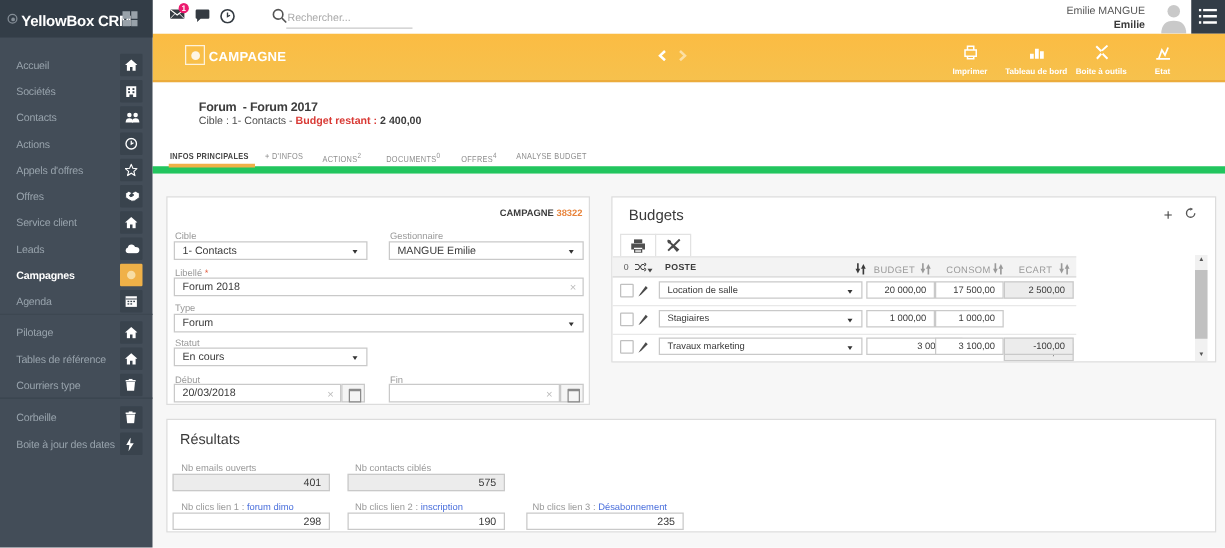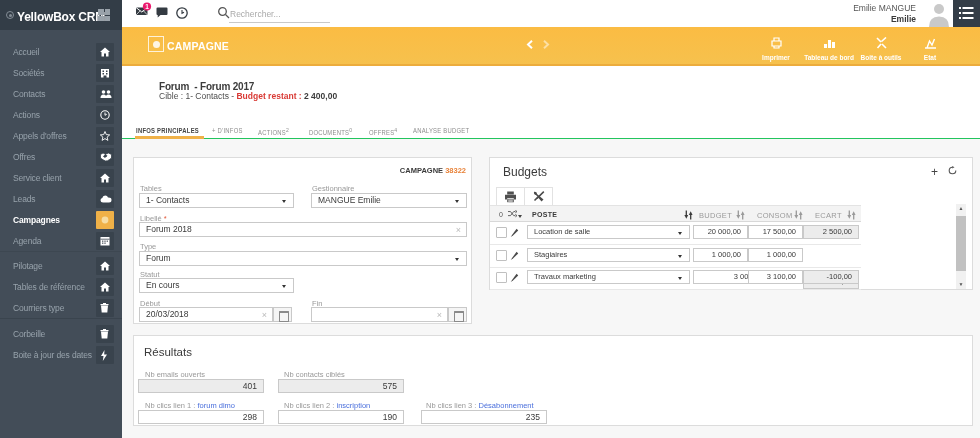--- a/index.html
+++ b/index.html
@@ -28,21 +28,21 @@
 .username { position:absolute; right:64px; top:2.5px; text-align:right; color:#555; font-size:8.5px; line-height:11px; }
 .username b { color:#3a3a3a; }
 .avatar { position:absolute; right:29px; top:0; width:24px; height:27px; background:#fff; overflow:hidden;}
 .dkmenu { position:absolute; right:0; top:0; width:27px; height:27px; background:#333D47; }
 .yellowbar { position:absolute; left:0; top:27px; width:858px; height:39px;  background:linear-gradient(#FBBC43, #F6C14D); border-bottom:2px solid #ECAC3C; color:#fff; }
 .yb-icon { position:absolute; left:26px; top:9px; width:16px; height:16px; border:1px solid rgba(255,255,255,0.8); }
 .yb-icon::after { content:""; position:absolute; left:4px; top:4px; width:7px; height:7px; border-radius:50%; background:rgba(255,255,255,0.85); }
 .yb-title { position:absolute; left:45px; top:13px; font-size:10.5px; letter-spacing:0.2px; color:#fff; font-weight:bold;}
 .yb-btn { position:absolute; top:8px; width:64px; text-align:center; color:#fff; }
 .yb-btn .cap { display:block; font-size:6.5px; font-weight:bold; margin-top:1px; }
-.pagehead { position:absolute; left:0; top:66px; width:858px; height:73px; background:#fff; border-bottom:1px solid #22c55e; }
+.pagehead { position:absolute; left:0; top:66px; width:858px; height:73px; background:#fff; border-bottom:6px solid #22c55e; }
 .ph-title { position:absolute; left:37px; top:15px; font-size:10px; letter-spacing:-0.2px; font-weight:bold; color:#3c3c3c; }
 .ph-sub { position:absolute; left:37px; top:25px; font-size:8.5px; color:#4d4d4d; }
 .ph-sub .red { color:#D93A35; font-weight:bold; }
 .ph-sub b { color:#3c3c3c; }
 .tabs { position:absolute; left:0; bottom:0; height:31px; width:858px; }
 .tab { position:absolute; top:20px; font-size:7px; color:#8d8d8d; letter-spacing:0.3px; white-space:nowrap; transform:scaleX(0.84); transform-origin:0 0;}
 .tab sup { font-size:6px; }
 .tab.on { color:#444; font-weight:bold;}
 .tabline { position:absolute; left:13px; top:29px; width:69px; height:3px; background:#F0B148; }
 .content { position:absolute; left:0; top:139px; width:858px; height:299px; background:#f7f7f7; }
@@ -154,21 +154,21 @@
       <span class="tab" style="left:187px">DOCUMENTS<sup>0</sup></span>
       <span class="tab" style="left:247px">OFFRES<sup>4</sup></span>
       <span class="tab" style="left:291px">ANALYSE BUDGET</span>
       <div class="tabline"></div>
     </div>
   </div>
   <div class="content">
 
     <div class="panel" style="left:11px; top:18px; width:339px; height:167px;">
       <div style="position:absolute; right:5px; top:8px; font-size:7.5px; font-weight:bold; color:#3a3a3a;">CAMPAGNE <span style="color:#E8833A">38322</span></div>
-      <span class="lbl" style="left:6px; top:26px;">Tables</span>
+      <span class="lbl" style="left:6px; top:26px;">Cible</span>
       <div class="inp" style="left:5px; top:35px; width:155px;">1- Contacts<span class="arr"></span></div>
       <span class="lbl" style="left:178px; top:26px;">Gestionnaire</span>
       <div class="inp" style="left:177px; top:35px; width:156px;">MANGUE Emilie<span class="arr"></span></div>
       <span class="lbl" style="left:6px; top:56px;">Libellé <span class="req">*</span></span>
       <div class="inp" style="left:5px; top:64px; width:328px;">Forum 2018<span class="x">×</span></div>
       <span class="lbl" style="left:6px; top:84px;">Type</span>
       <div class="inp" style="left:5px; top:93px; width:328px;">Forum<span class="arr"></span></div>
       <span class="lbl" style="left:6px; top:112px;">Statut</span>
       <div class="inp" style="left:5px; top:120px; width:155px;">En cours<span class="arr"></span></div>
       <span class="lbl" style="left:6px; top:141px;">Début</span>

